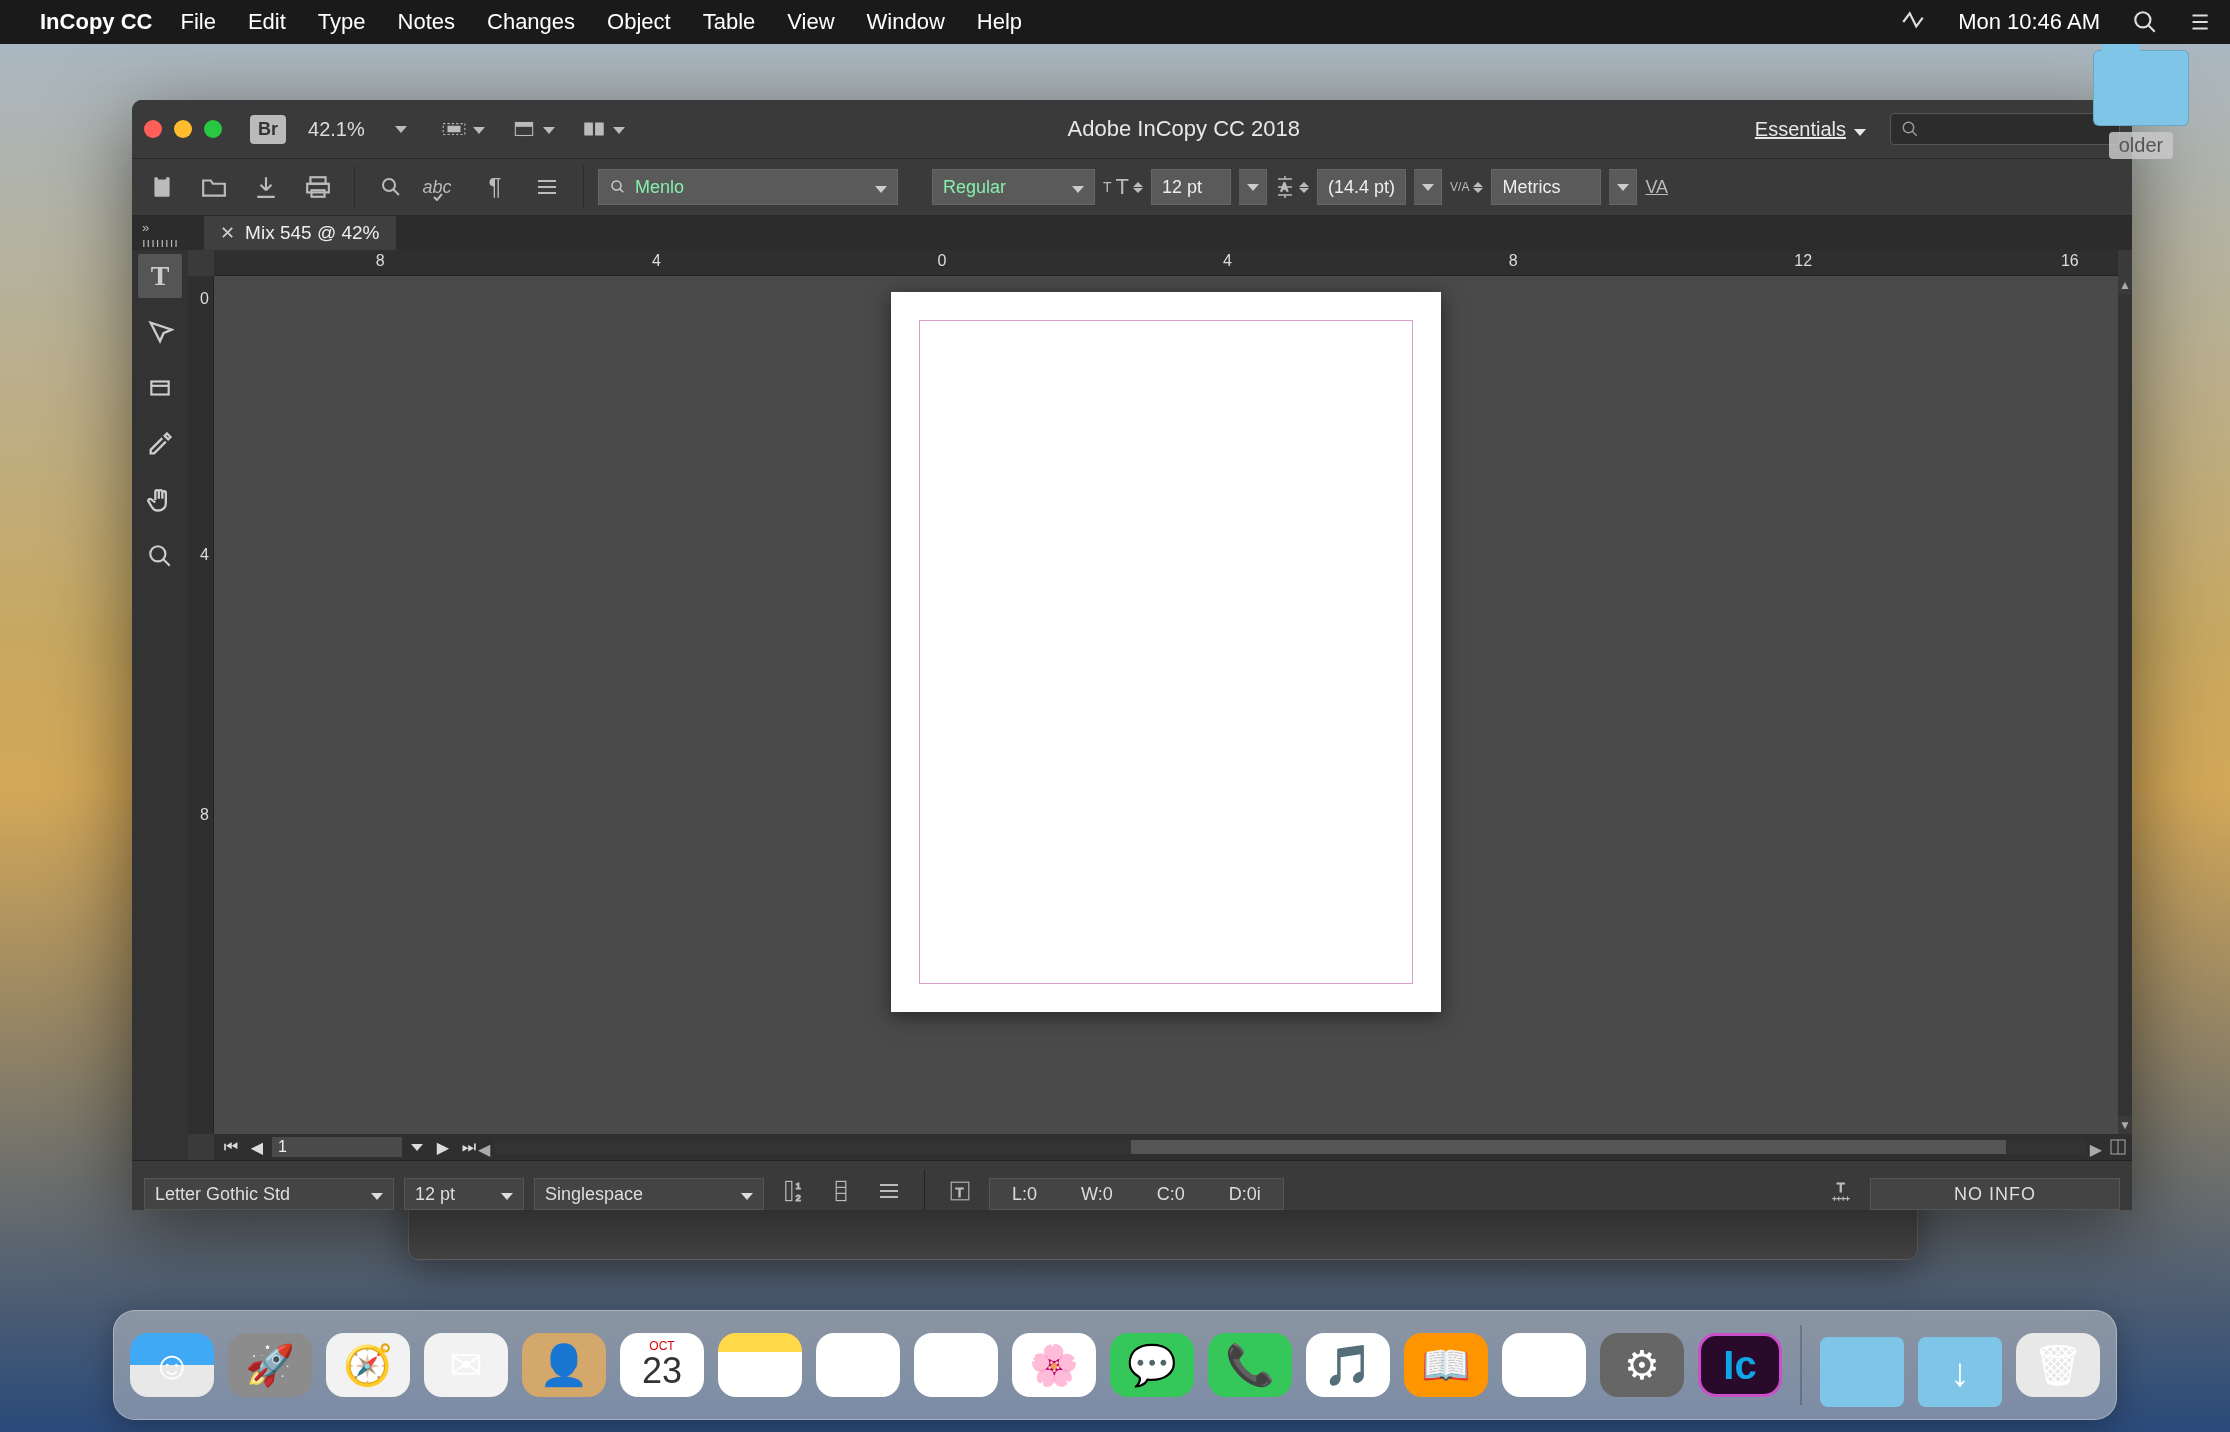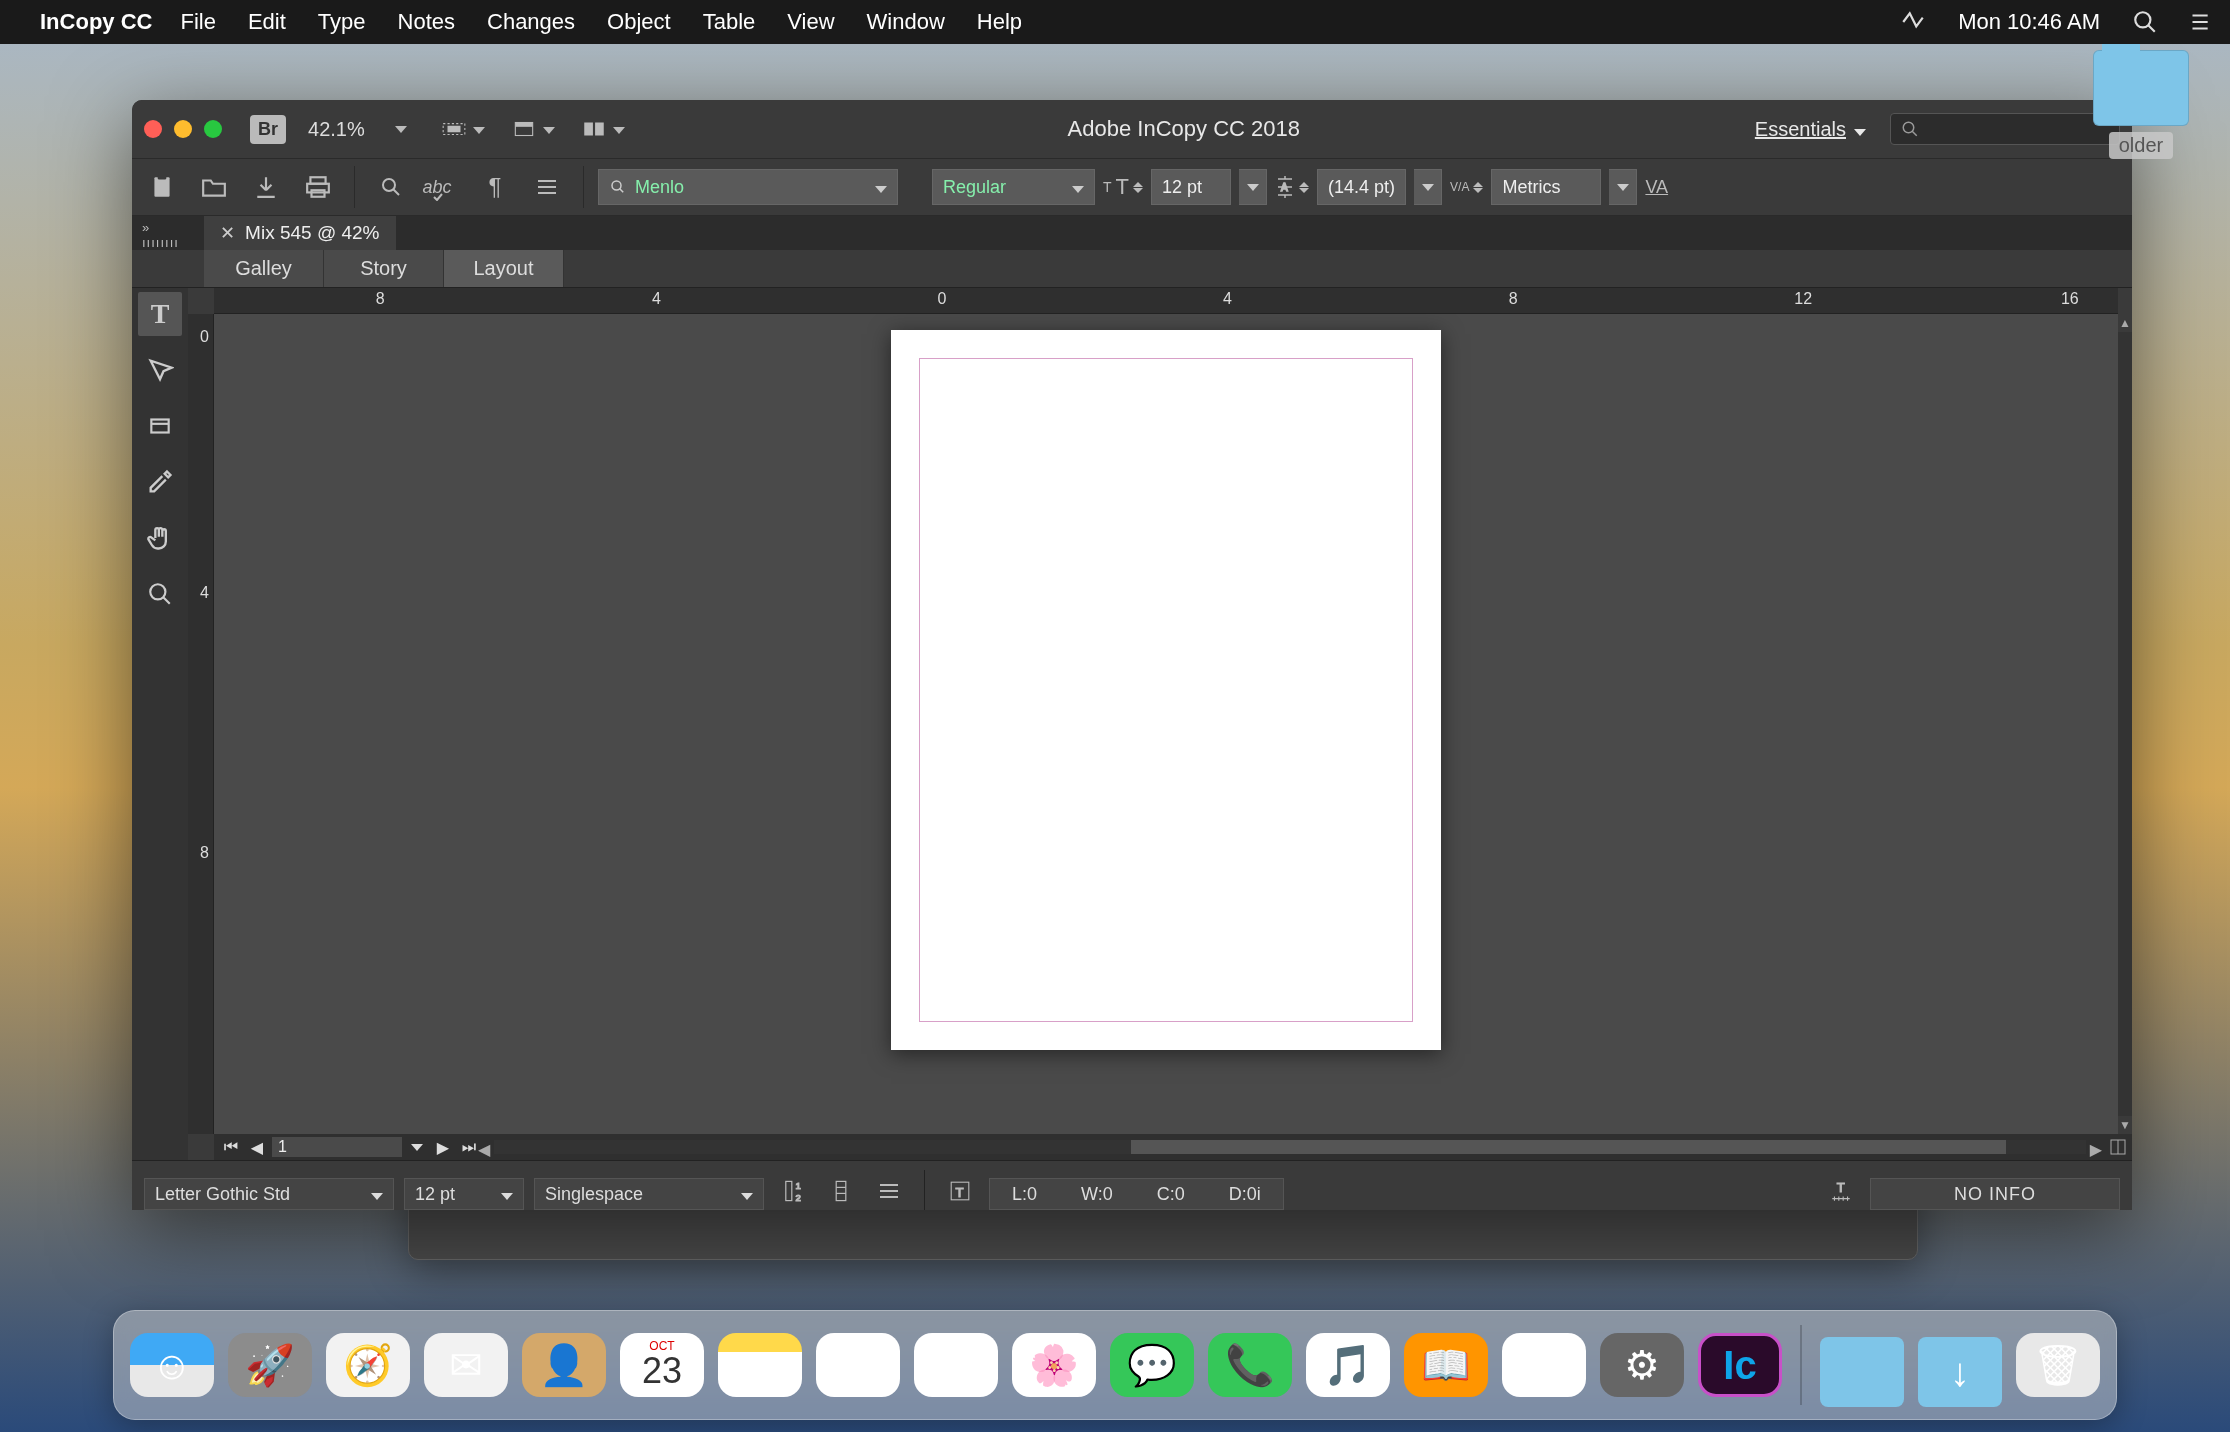--- a/index.html
+++ b/index.html
@@ -313,26 +313,20 @@
   </div>
 
   <div class="tabrow">
     <span class="expand">»<br><span style="letter-spacing:1px;">ıııııııı</span></span>
     <div class="doc-tab">
       <span class="close-x">✕</span>
       <span>Mix  545 @ 42%</span>
     </div>
   </div>
 
-  <div class="viewtabs">
-    <div class="sidebar-gap"></div>
-    <div class="vt">Galley</div>
-    <div class="vt">Story</div>
-    <div class="vt active">Layout</div>
-  </div>
 
   <div class="main">
 
     <div class="toolsidebar">
       <div class="tool active">
           <span style="font-size:28px;font-family:serif;font-weight:700;">T</span>
         </div>
       <div class="tool">
           <svg width="28" height="28" viewBox="0 0 24 24" fill="none" stroke="#ccc" stroke-width="2">
             <path d="M4 4l8 16 3-7 7-3z"></path>

